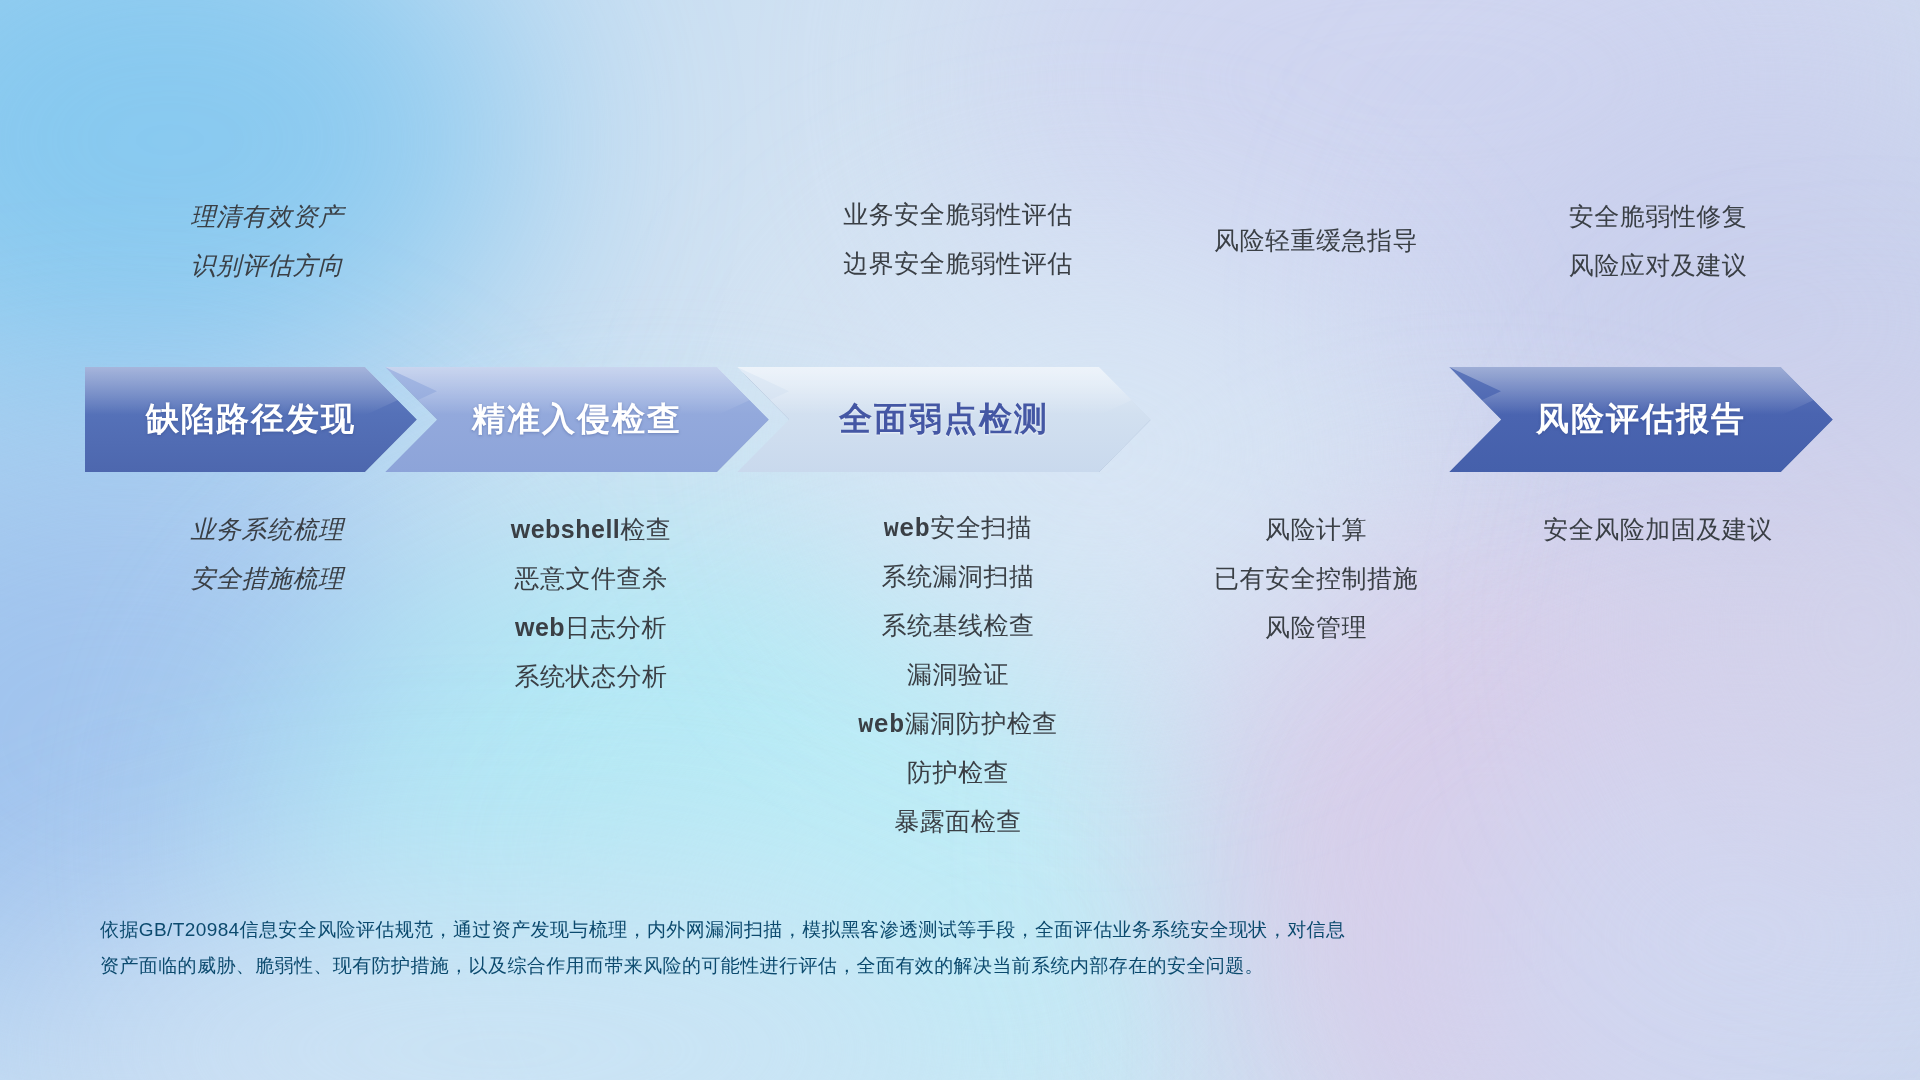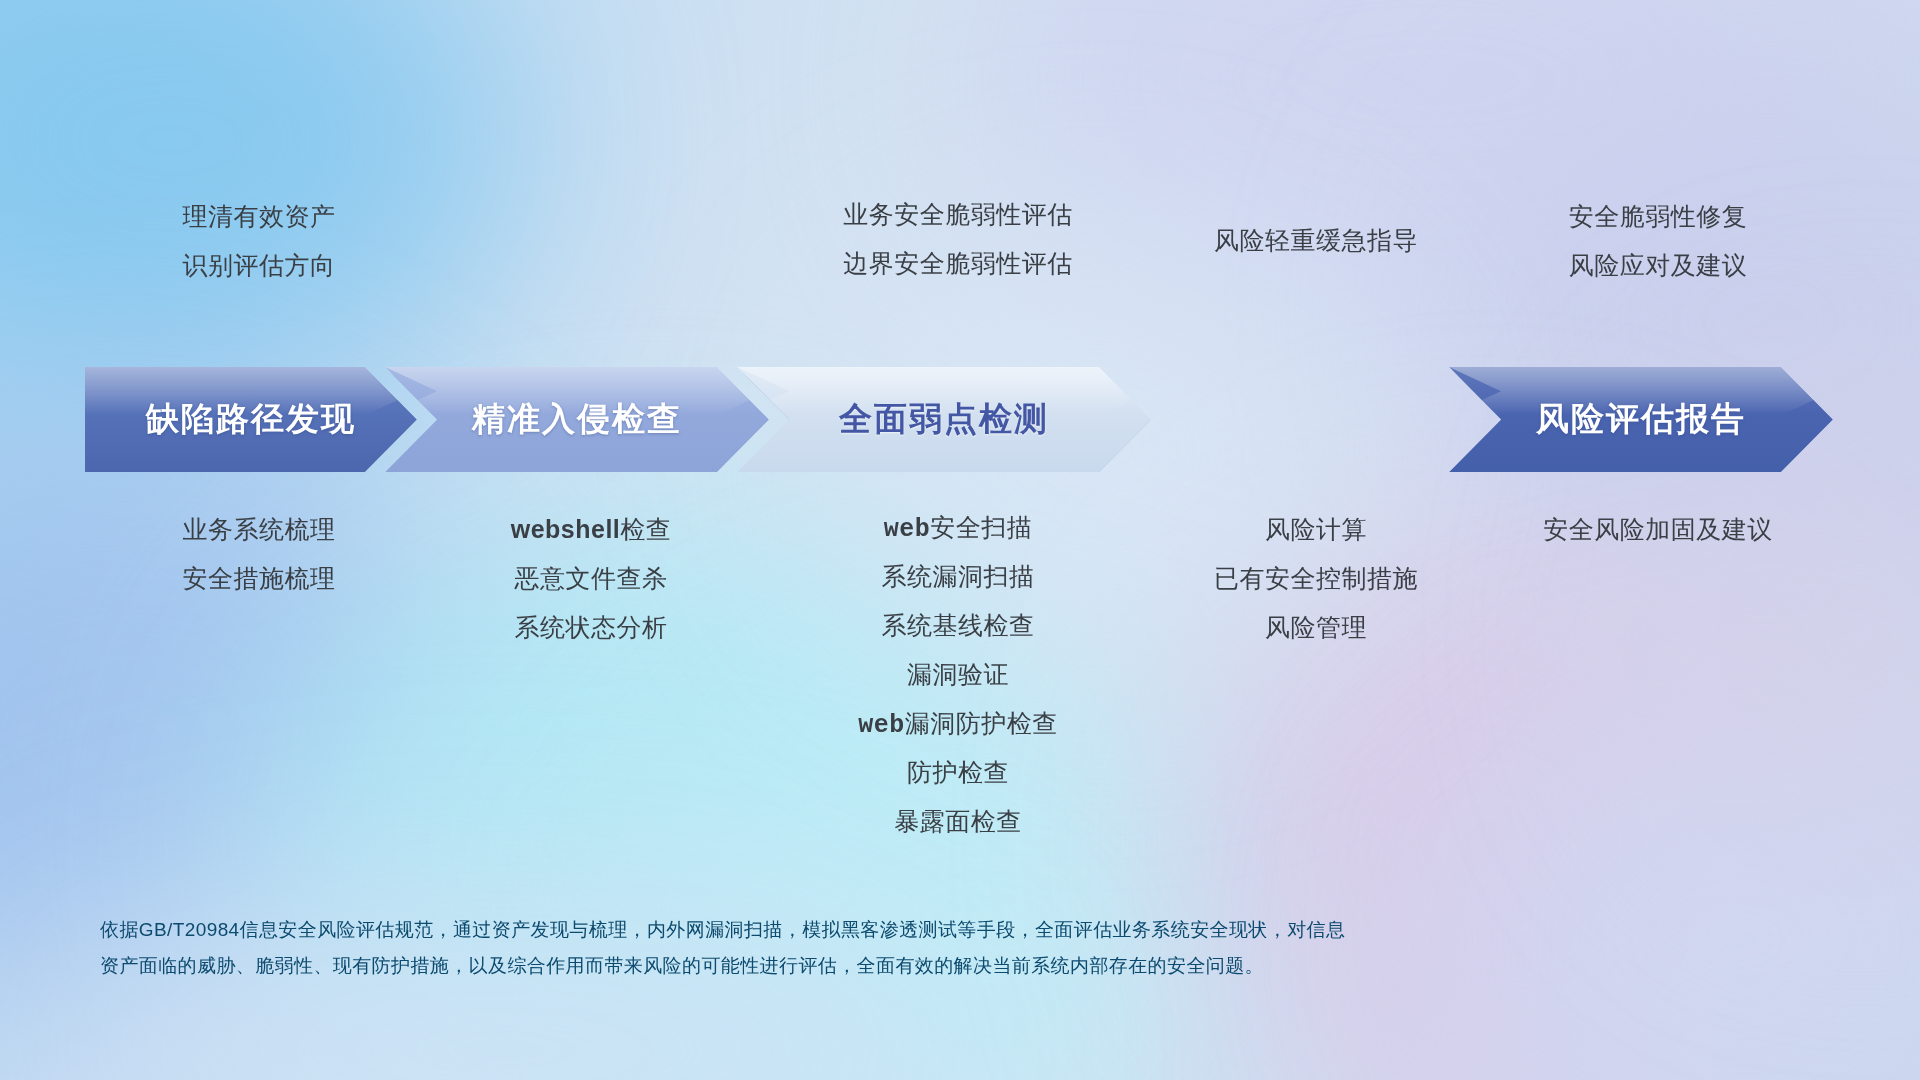--- a/index.html
+++ b/index.html
@@ -109,35 +109,36 @@
   <div class="blob b8"></div>
   <div class="blob b9"></div>
   <div class="blob b10"></div>
   <div class="blob b11"></div>
 </div>
 
 <div class="stage">
 
   <div class="cols">
 
-    <div class="col" style="left:8px;width:332px;">
+    <div class="col" style="left:16px;width:332px;font-style:italic;">
       <div class="top-list" style="top:192px;">
         <div class="it">理清有效资产</div>
         <div class="it">识别评估方向</div>
       </div>
       <div class="bot-list" style="top:505px;">
         <div class="it">业务系统梳理</div>
         <div class="it">安全措施梳理</div>
       </div>
     </div>
 
     <div class="col" style="left:332px;width:348px;">
       <div class="bot-list" style="top:505px;">
         <div class="it"><b>webshell</b>检查</div>
         <div class="it">恶意文件查杀</div>
+        <div class="it"><b>web</b>日志分析</div>
         <div class="it">系统状态分析</div>
       </div>
     </div>
 
     <div class="col" style="left:680px;width:386px;font-family:Liberation Mono, monospace;">
       <div class="top-list" style="top:192px;">
         <div class="it">业务安全脆弱性评估</div>
         <div class="it">边界安全脆弱性评估</div>
       </div>
       <div class="bot-list" style="top:505px;">

